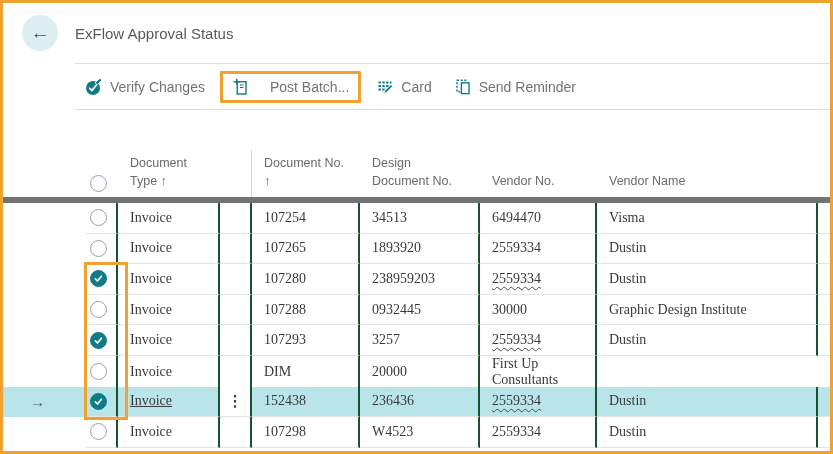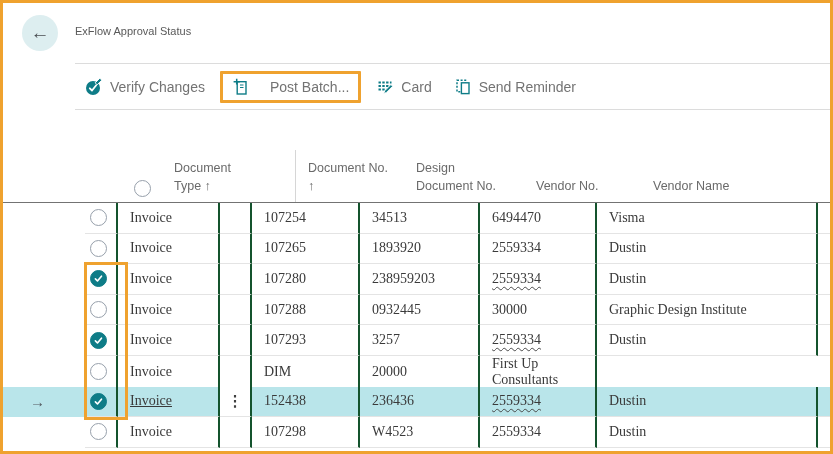--- a/index.html
+++ b/index.html
@@ -15,36 +15,36 @@
     -webkit-font-smoothing:antialiased;
   }
   .frame{position:absolute;inset:0;border:3px solid var(--orange);pointer-events:none;z-index:40;}
 
   
   .back-btn{
     position:absolute;left:22px;top:15px;width:36px;height:36px;border-radius:50%;
     background:#ddeef0;display:flex;align-items:center;justify-content:center;
     color:#474c50;font-size:19px;cursor:pointer;user-select:none;
   }
-  .page-title{position:absolute;left:75px;top:25px;font-size:11px;color:#595959;}
+  .page-title{position:absolute;left:75px;top:25px;font-size:15px;color:#595959;}
 
   
   .toolbar{
     position:absolute;left:75px;right:3px;top:63px;height:47px;box-sizing:border-box;
     border-top:1px solid #dcdcdc;border-bottom:1px solid #dcdcdc;
     display:flex;align-items:center;gap:22px;padding-left:10px;
   }
   .tb-btn{display:flex;align-items:center;gap:7px;font-size:14px;color:#737373;cursor:pointer;white-space:nowrap;}
   .tb-btn svg{flex:0 0 auto;}
   .tb-btn.boxed{border:3px solid var(--orange);padding:4px 9px;margin:0 -7px;border-radius:1px;gap:20px;}
 
   
   .table{position:absolute;left:3px;top:150px;width:827px;}
   .grid-row{display:grid;grid-template-columns:var(--grid-cols);}
-  .thead{height:53px;border-bottom:1px solid #737373;box-sizing:border-box;padding-left:44px;}
+  .thead{height:53px;border-bottom:6px solid #737373;box-sizing:border-box;}
   .th{display:flex;flex-direction:column;justify-content:flex-end;
       padding:0 0 6px 12px;font-size:12.5px;color:#6a6a6a;line-height:1.5;cursor:pointer;}
   .th-check{padding-left:5px;padding-bottom:5px;}
   .th-ellipsis{border-right:1px solid #d6d6d6;}
   .row{height:30.6px;}
   .cell{display:flex;align-items:center;padding-left:12px;font-size:14px;color:#3a3a3a;
         border-bottom:1px solid #e4e4e4;box-sizing:border-box;min-width:0;cursor:pointer;}
   .cell-v{border-right:2px solid #14532d;font-family:Liberation Serif, serif;}
   .cell-gutter{border-bottom:none;padding-left:27px;cursor:default;}
   .cell-check{padding-left:5px;}

